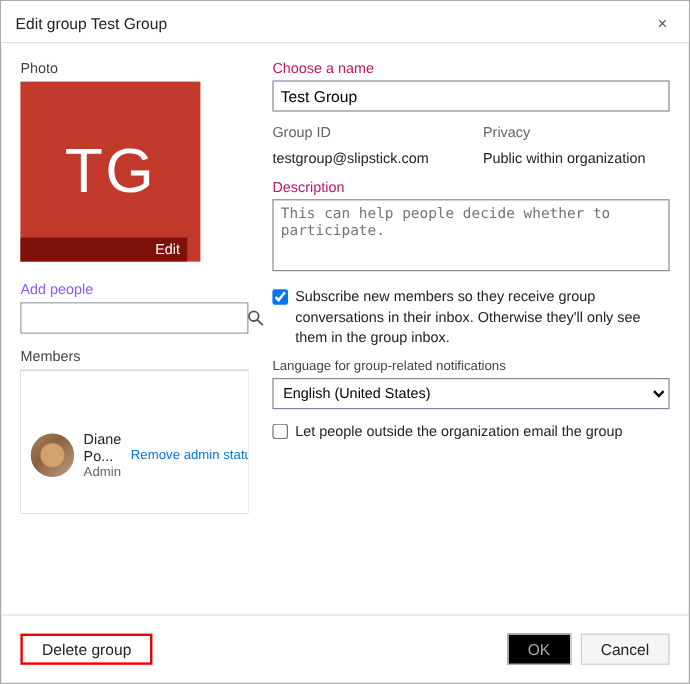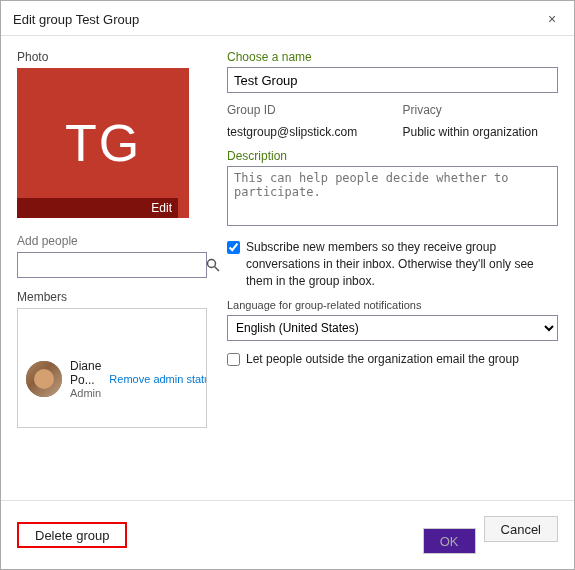--- a/index.html
+++ b/index.html
@@ -62,21 +62,21 @@
       display: flex;
       flex-direction: column;
       gap: 10px;
     }
     .photo-label {
       font-size: 12px;
       color: #444;
       margin-bottom: 4px;
     }
     .photo-container {
-      width: 172px;
+      width: 150px;
       height: 150px;
       background: #c0392b;
       position: relative;
       display: flex;
       align-items: center;
       justify-content: center;
     }
     .photo-initials {
       color: #fff;
       font-size: 52px;
@@ -90,21 +90,21 @@
       right: 11px;
       background: rgba(100, 0, 0, 0.7);
       text-align: right;
       padding: 3px 6px;
       color: #fff;
       font-size: 12px;
       cursor: pointer;
     }
     .add-people-label {
       font-size: 12px;
-      color: #737373;
+      color: #8b5cf6;
       margin-bottom: 4px;
     }
     .search-container {
       display: flex;
       align-items: center;
       border: 1px solid #8888a0;
       height: 26px;
     }
     .search-input {
       flex: 1;
@@ -185,21 +185,21 @@
       color: #666;
     }
     .member-action {
       font-size: 11px;
       color: #0078d4;
       cursor: pointer;
       white-space: nowrap;
     }
     .field-label {
       font-size: 12px;
-      color: #4d7c0f;
+      color: #be185d;
       margin-bottom: 3px;
     }
     .text-input {
       width: 100%;
       height: 26px;
       border: 1px solid #8888a0;
       padding: 2px 6px;
       font-size: 13px;
       outline: none;
     }
@@ -271,24 +271,23 @@
     .btn {
       height: 26px;
       padding: 0 16px;
       font-size: 13px;
       cursor: pointer;
       border: 1px solid #ccc;
       background: #f5f5f5;
       color: #222;
     }
     .btn-ok {
-      background: #4c1d95;
+      background: #000000;
       color: #aaa;
       border: 1px solid #ccc;
-      margin-top: 12px;
     }
     .btn-delete {
       background: #fff;
       border: 2px solid #e00;
       color: #222;
     }
     .section-gap { margin-top: 4px; }
   </style>
 </head>
 <body>

